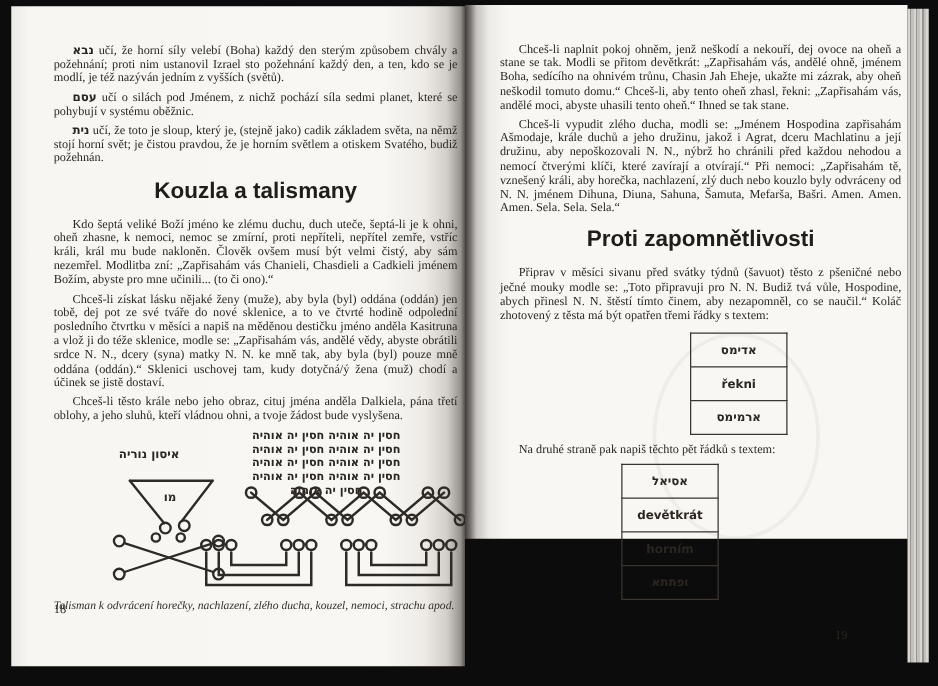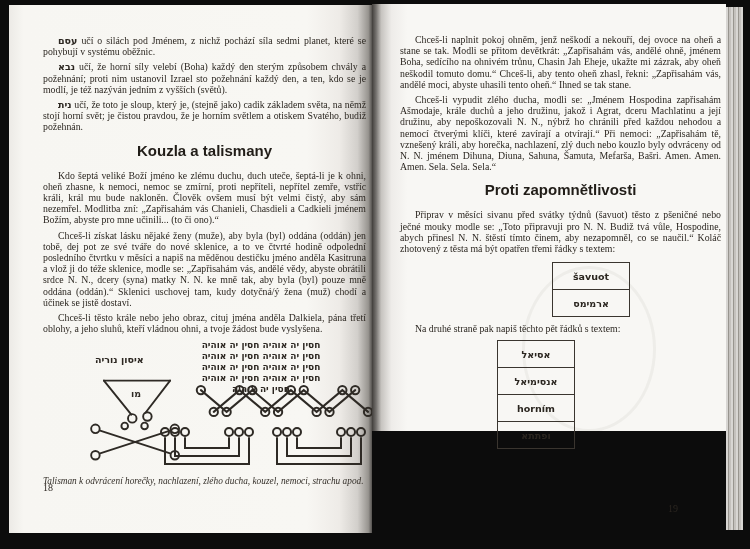--- a/index.html
+++ b/index.html
@@ -25,21 +25,21 @@
     background:repeating-linear-gradient(90deg,#d8d6d3 0 2px,#98958f 2px 3px,#c4c1bd 3px 5px);
   }
   
   .para{
     font-size:9.8px;line-height:11.2px;text-align:justify;
     margin:0 0 4px 0;text-indent:15px;
   }
   .heb-lead{font-family:"DejaVu Sans", sans-serif;font-weight:bold;font-size:9.5px;}
   h2.section{
     font-family:"Liberation Sans", sans-serif;font-weight:bold;
-    font-size:15px;text-align:center;margin:9px 0 11px 0;color:#211d18;
+    font-size:18px;text-align:center;margin:9px 0 11px 0;color:#211d18;
   }
   
   .figure{position:relative;height:132px;margin-top:6px;}
   .heb-block{
     position:absolute;left:130px;top:0;width:176px;text-align:center;
     font-family:"DejaVu Sans", sans-serif;font-weight:bold;font-size:9px;line-height:11px;color:#2b2620;
   }
   .heb-label{
     position:absolute;left:52px;top:14px;
     font-family:"DejaVu Sans", sans-serif;font-weight:bold;font-size:9.5px;color:#2b2620;
@@ -70,23 +70,23 @@
   }
   svg{display:block;}
   .stroke{stroke:#2e2a25;stroke-width:2;fill:none;stroke-linecap:round;}
   .sigtext{font-family:"DejaVu Sans", sans-serif;font-size:10px;font-weight:bold;fill:#2e2a25;}
 </style>
 </head>
 <body>
 
 <div class="page page-left">
 
+  <p class="para"><b class="heb-lead" dir="rtl">נבא</b> <span>učí, že horní síly velebí (Boha) každý den sterým způsobem chvály a požehnání; proti nim ustanovil Izrael sto požehnání každý den, a ten, kdo se je modlí, je též nazýván jedním z vyšších (světů).</span></p>
+
   <p class="para"><b class="heb-lead" dir="rtl">עסם</b> <span>učí o silách pod Jménem, z nichž pochází síla sedmi planet, které se pohybují v systému oběžnic.</span></p>
-
-  <p class="para"><b class="heb-lead" dir="rtl">נבא</b> <span>učí, že horní síly velebí (Boha) každý den sterým způsobem chvály a požehnání; proti nim ustanovil Izrael sto požehnání každý den, a ten, kdo se je modlí, je též nazýván jedním z vyšších (světů).</span></p>
 
   <p class="para"><b class="heb-lead" dir="rtl">נית</b> <span>učí, že toto je sloup, který je, (stejně jako) cadik základem světa, na němž stojí horní svět; je čistou pravdou, že je horním světlem a otiskem Svatého, budiž požehnán.</span></p>
 
   <h2 class="section">Kouzla a talismany</h2>
 
   <p class="para">Kdo šeptá veliké Boží jméno ke zlému duchu, duch uteče, šeptá-li je k ohni, oheň zhasne, k nemoci, nemoc se zmírní, proti nepříteli, nepřítel zemře, vstříc králi, král mu bude nakloněn. Člověk ovšem musí být velmi čistý, aby sám nezemřel. Modlitba zní: „Zapřisahám vás Chanieli, Chasdieli a Cadkieli jménem Božím, abyste pro mne učinili... (to či ono).“</p>
   <p class="para">Chceš-li získat lásku nějaké ženy (muže), aby byla (byl) oddána (oddán) jen tobě, dej pot ze své tváře do nové sklenice, a to ve čtvrté hodině odpolední posledního čtvrtku v měsíci a napiš na měděnou destičku jméno anděla Kasitruna a vlož ji do téže sklenice, modle se: „Zapřisahám vás, andělé vědy, abyste obrátili srdce N. N., dcery (syna) matky N. N. ke mně tak, aby byla (byl) pouze mně oddána (oddán).“ Sklenici uschovej tam, kudy dotyčná/ý žena (muž) chodí a účinek se jistě dostaví.</p>
   <p class="para">Chceš-li těsto krále nebo jeho obraz, cituj jména anděla Dalkiela, pána třetí oblohy, a jeho sluhů, kteří vládnou ohni, a tvoje žádost bude vyslyšena.</p>
 
   <div class="figure">
@@ -166,38 +166,41 @@
 
   <p class="para">Chceš-li naplnit pokoj ohněm, jenž neškodí a nekouří, dej ovoce na oheň a stane se tak. Modli se přitom devětkrát: „Zapřisahám vás, andělé ohně, jménem Boha, sedícího na ohnivém trůnu, Chasin Jah Eheje, ukažte mi zázrak, aby oheň neškodil tomuto domu.“ Chceš-li, aby tento oheň zhasl, řekni: „Zapřisahám vás, andělé moci, abyste uhasili tento oheň.“ Ihned se tak stane.</p>
   <p class="para">Chceš-li vypudit zlého ducha, modli se: „Jménem Hospodina zapřisahám Ašmodaje, krále duchů a jeho družinu, jakož i Agrat, dceru Machlatinu a její družinu, aby nepoškozovali N. N., nýbrž ho chránili před každou nehodou a nemocí čtverými klíči, které zavírají a otvírají.“ Při nemoci: „Zapřisahám tě, vznešený králi, aby horečka, nachlazení, zlý duch nebo kouzlo byly odvráceny od N. N. jménem Dihuna, Diuna, Sahuna, Šamuta, Mefarša, Bašri. Amen. Amen. Amen. Sela. Sela. Sela.“</p>
 
   <h2 class="section">Proti zapomnětlivosti</h2>
 
   <p class="para">Připrav v měsíci sivanu před svátky týdnů (šavuot) těsto z pšeničné nebo ječné mouky modle se: „Toto připravuji pro N. N. Budiž tvá vůle, Hospodine, abych přinesl N. N. štěstí tímto činem, aby nezapomněl, co se naučil.“ Koláč zhotovený z těsta má být opatřen třemi řádky s textem:</p>
 
   <table class="heb-table tbl3">
     <tbody>
-    <tr>
-          <td class="cell" dir="rtl">šavuot</td>
+        <tr>
+          <td class="cell" dir="rtl">אדימס</td>
+        </tr>
+    <tr>
+          <td class="cell" dir="rtl">řekni</td>
         </tr>
     <tr>
           <td class="cell" dir="rtl">ארמימס</td>
         </tr>
   </tbody>
     </table>
 
   <p class="para">Na druhé straně pak napiš těchto pět řádků s textem:</p>
 
   <table class="heb-table tbl5">
     <tbody>
         <tr>
           <td class="cell" dir="rtl">אסיאל</td>
         </tr>
     <tr>
-          <td class="cell" dir="rtl">אנסימיאל</td>
+          <td class="cell" dir="rtl">devětkrát</td>
         </tr>
     <tr>
           <td class="cell" dir="rtl">horním</td>
         </tr>
     <tr>
           <td class="cell" dir="rtl">ופתתא</td>
         </tr>
   </tbody>
     </table>
 

